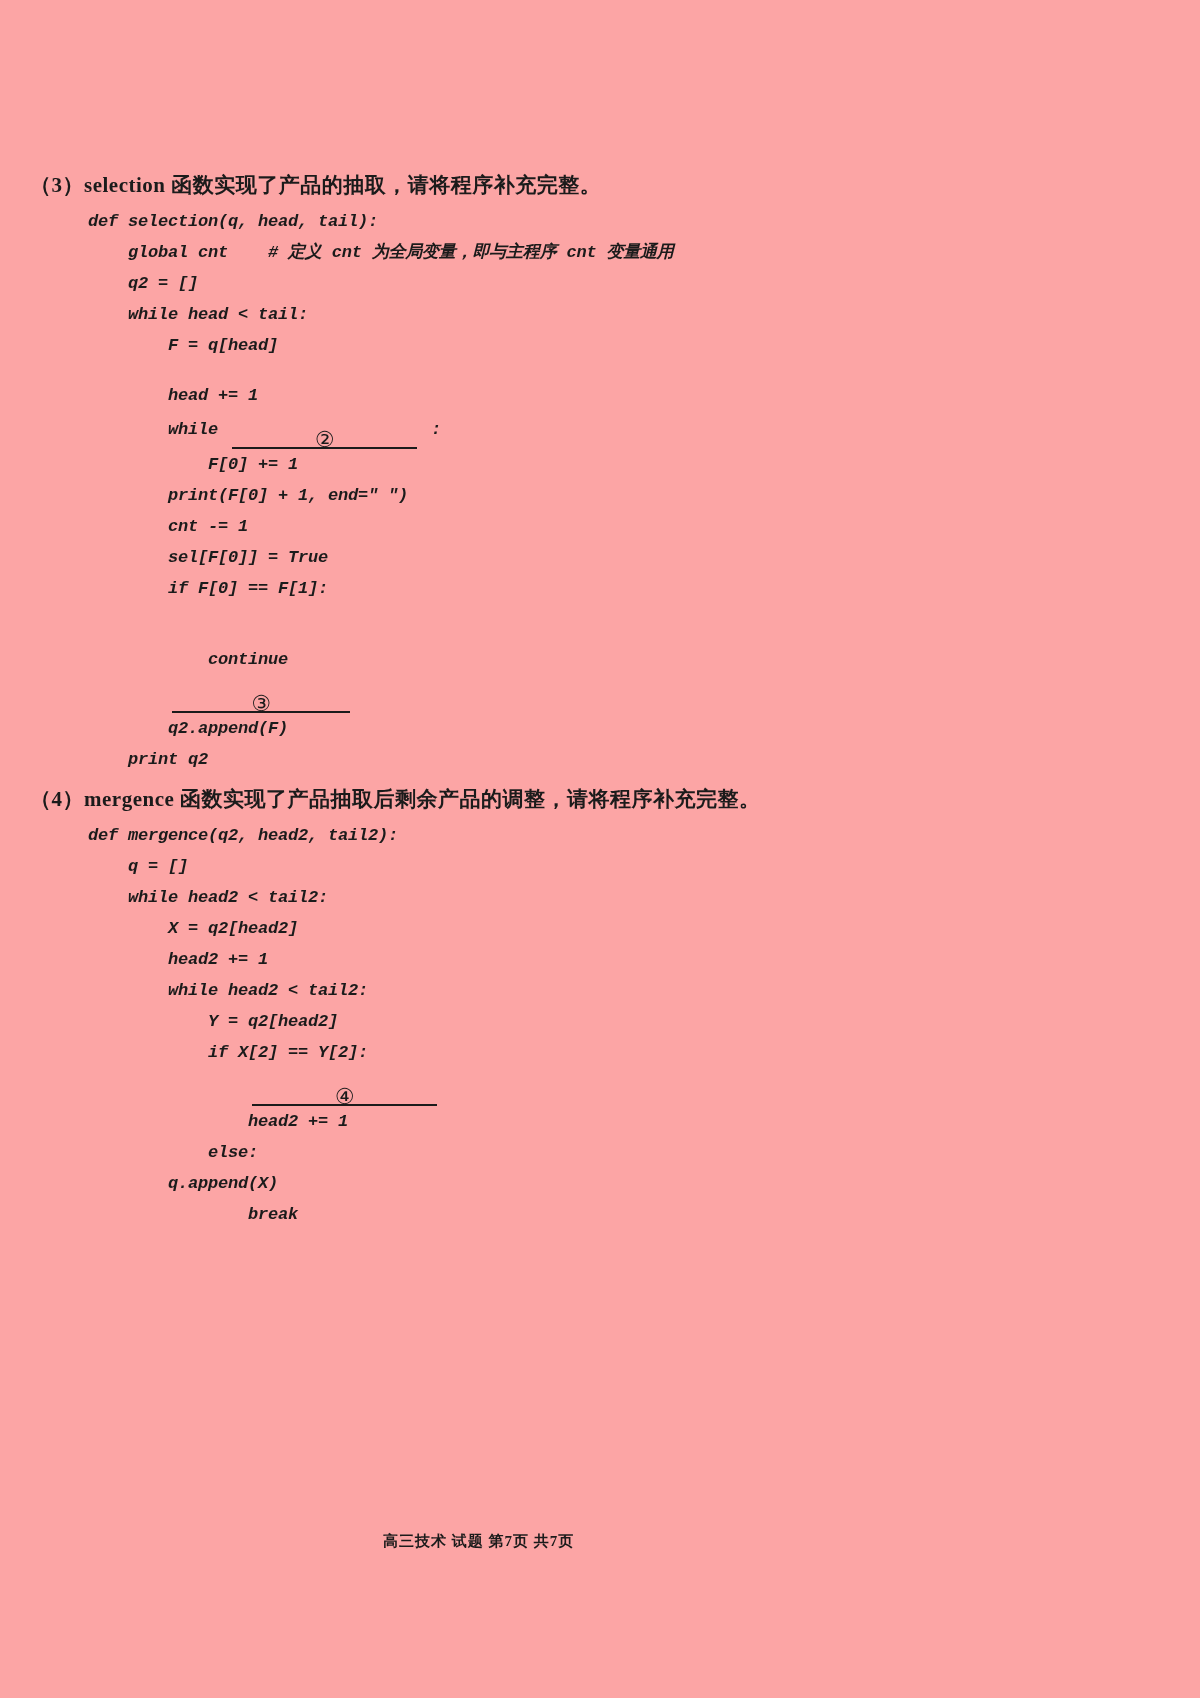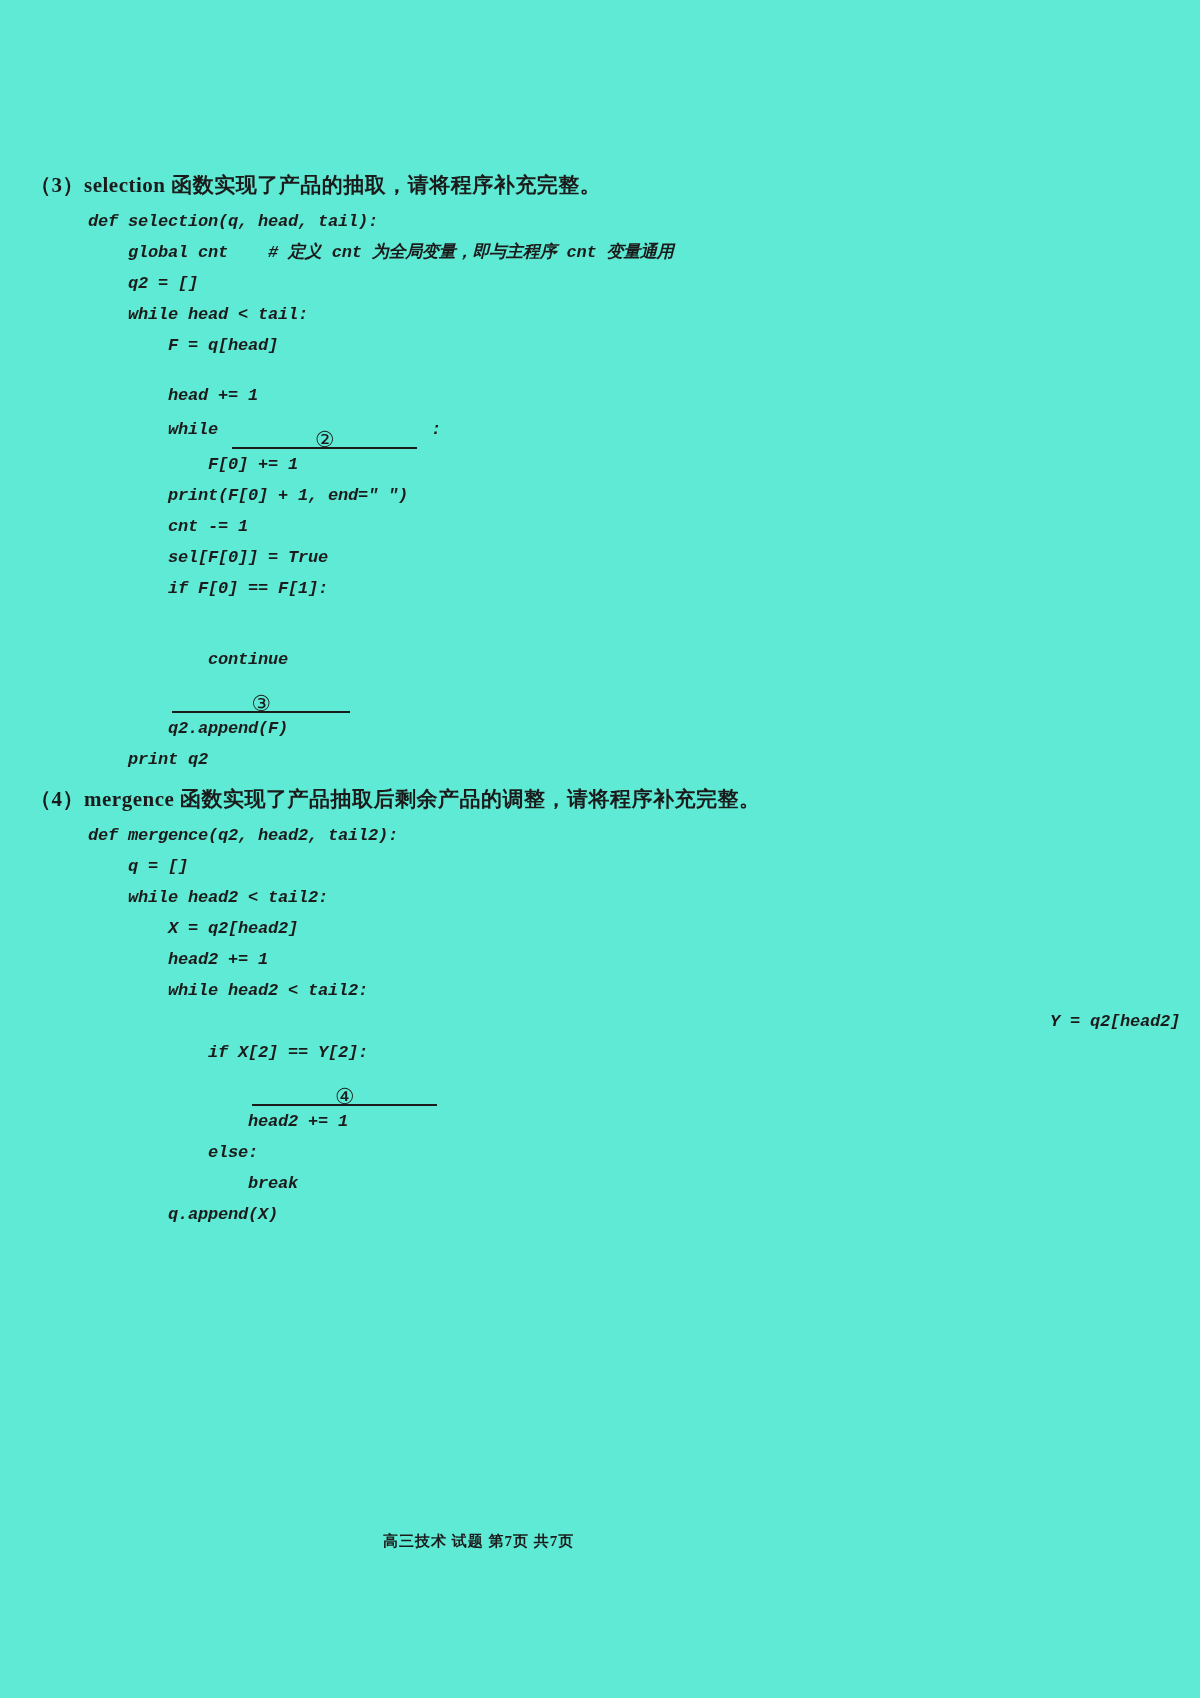--- a/index.html
+++ b/index.html
@@ -4,21 +4,21 @@
 <style>
   html, body {
     margin: 0;
     padding: 0;
     background: #ffffff;
   }
   #page {
     position: relative;
     width: 1200px;
     height: 1698px;
-    background: #5eead4;
+    background: #fca5a5;
     overflow: hidden;
     color: #1b1b1b;
   }
   #content {
     position: absolute;
     top: 168px;
     left: 30px;
     right: 20px;
   }
   .heading {
@@ -101,25 +101,25 @@
       </div>
 
     <div class="heading sec4">（4）mergence 函数实现了产品抽取后剩余产品的调整，请将程序补充完整。</div>
     <div class="code-block" id="code-section-4">
         <div class="code-line" style="padding-left: 58px;"><span>def mergence(q2, head2, tail2):</span></div>
         <div class="code-line" style="padding-left: 98px;"><span>q = []</span></div>
         <div class="code-line" style="padding-left: 98px;"><span>while head2 &lt; tail2:</span></div>
         <div class="code-line" style="padding-left: 138px;"><span>X = q2[head2]</span></div>
         <div class="code-line" style="padding-left: 138px;"><span>head2 += 1</span></div>
         <div class="code-line" style="padding-left: 138px;"><span>while head2 &lt; tail2:</span></div>
-        <div class="code-line" style="padding-left: 178px; text-align: right;"><span>Y = q2[head2]</span></div>
+        <div class="code-line" style="padding-left: 178px;"><span>Y = q2[head2]</span></div>
         <div class="code-line" style="padding-left: 178px;"><span>if X[2] == Y[2]:</span></div>
         <div class="code-line has-blank" style="padding-left: 218px;"><span class="blank" style="width: 185px;"><span class="circ">④</span></span></div>
         <div class="code-line" style="padding-left: 218px;"><span>head2 += 1</span></div>
         <div class="code-line" style="padding-left: 178px;"><span>else:</span></div>
+        <div class="code-line" style="padding-left: 138px;"><span>q.append(X)</span></div>
         <div class="code-line" style="padding-left: 218px;"><span>break</span></div>
-        <div class="code-line" style="padding-left: 138px;"><span>q.append(X)</span></div>
       </div>
 
   </div>
 
   <div id="footer">高三技术 试题 第7页 共7页</div>
 </div>
 
 </body></html>

